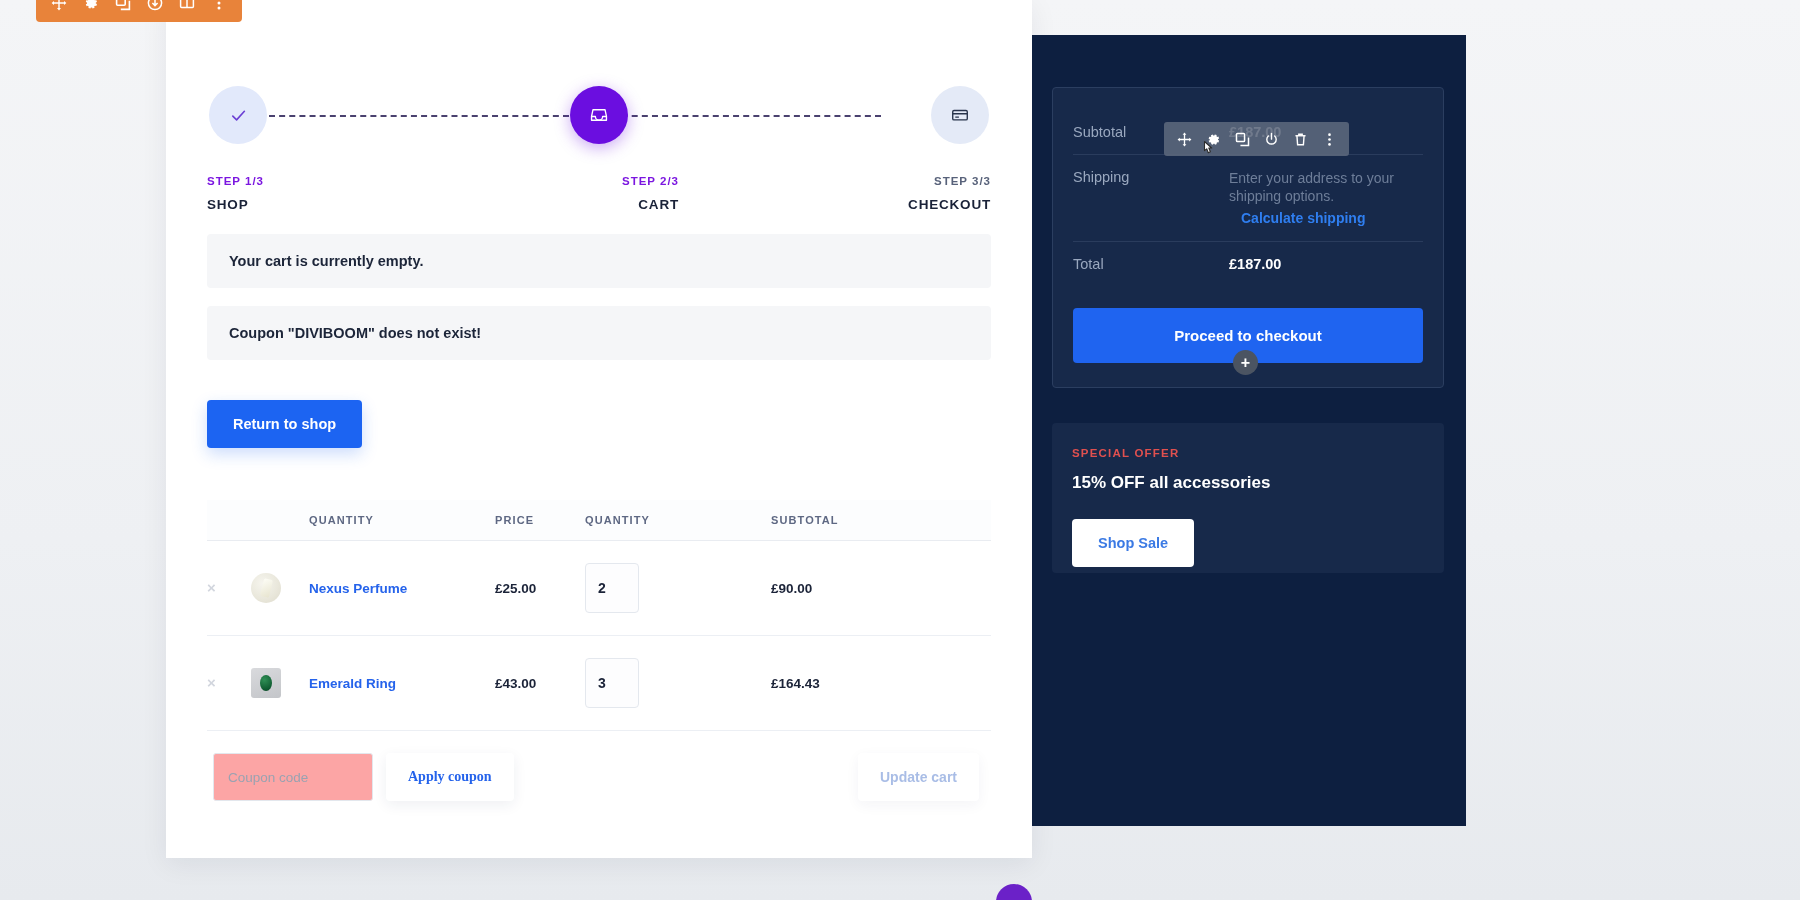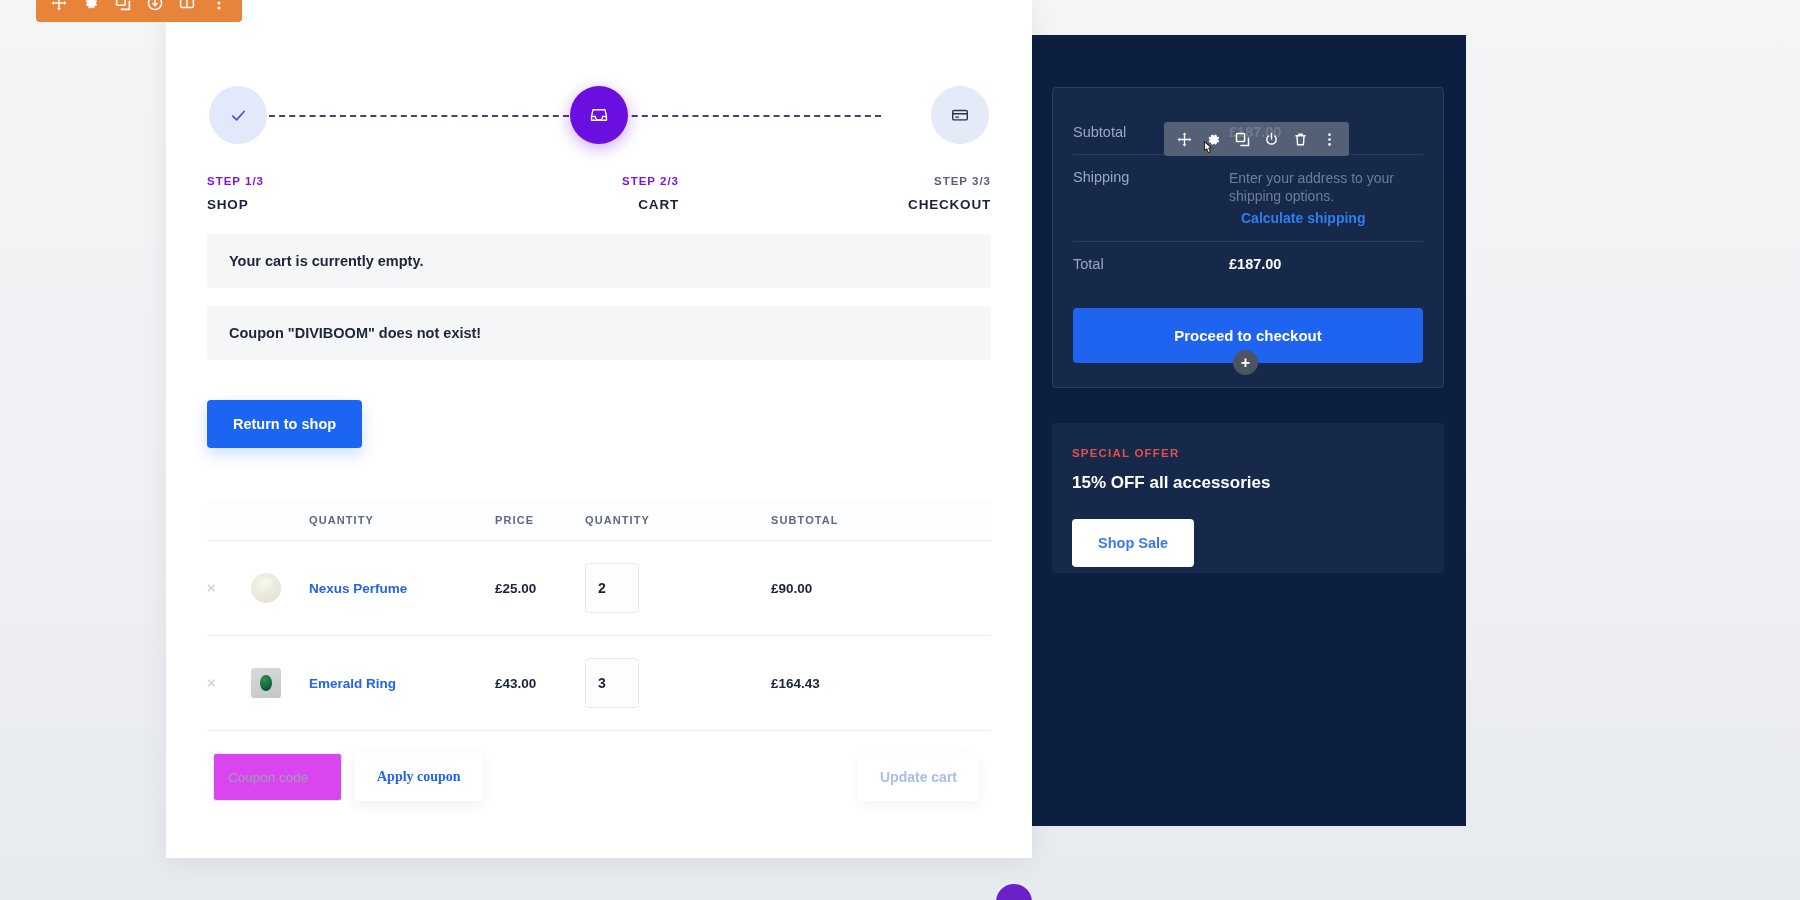--- a/index.html
+++ b/index.html
@@ -243,25 +243,25 @@
   }
 
   
   .coupon-row {
     display: flex;
     align-items: center;
     padding: 22px 6px 22px 6px;
     position: relative;
   }
   .coupon-input {
-    width: 129px;
+    width: 160px;
     height: 48px;
     border: 1px solid #e3e7ed;
     border-radius: 3px;
-    background: #d946ef;
+    background: #fca5a5;
     padding: 0 14px;
     font-size: 13.5px;
     color: #1b2338;
     font-family: "Liberation Sans", sans-serif;
   }
   .coupon-input::placeholder { color: #9aa2b1; }
 
   .btn-apply {
     margin-left: 13px;
     background: #ffffff;

